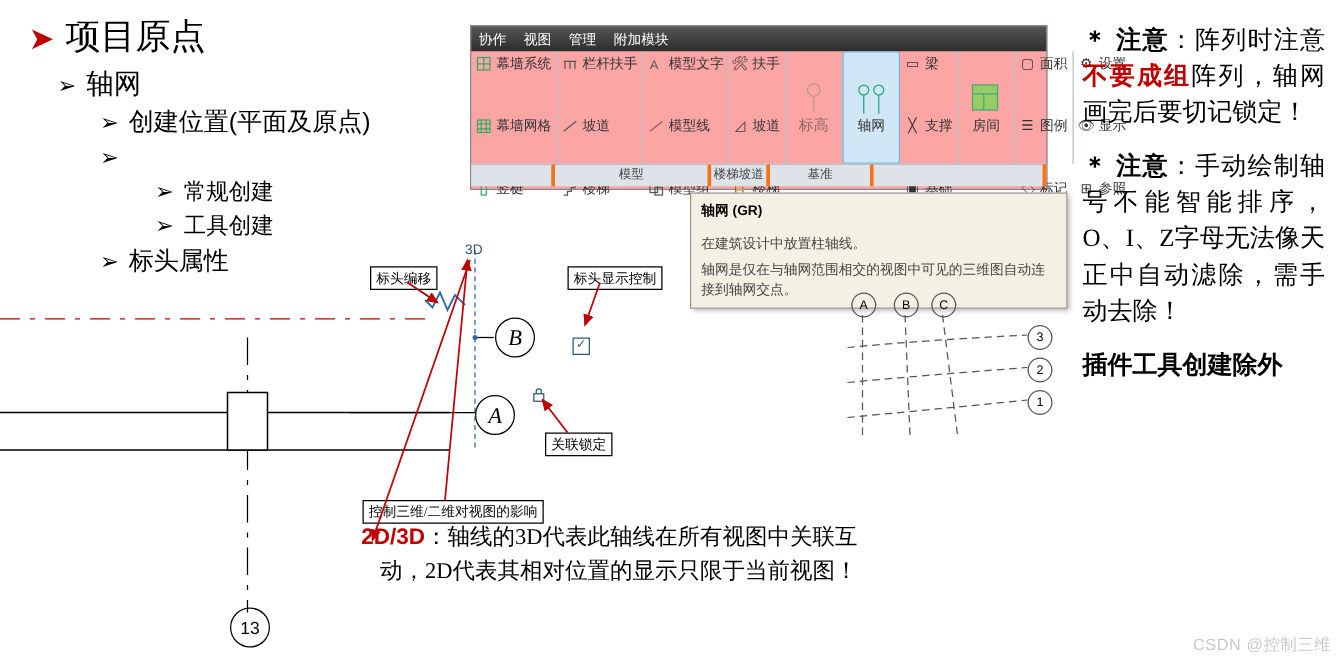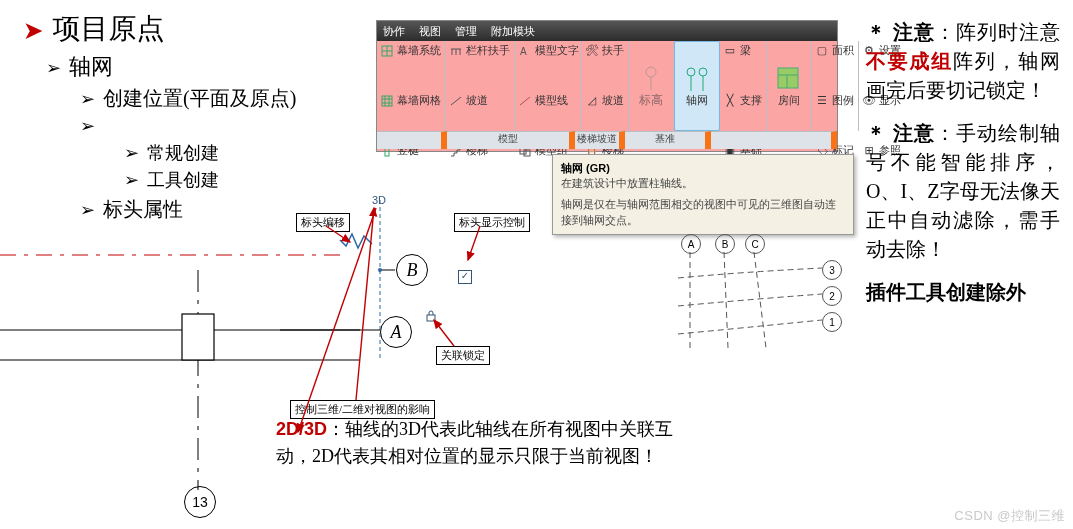--- a/index.html
+++ b/index.html
@@ -7,58 +7,58 @@
 
   
   .outline { position: absolute; left: 24px; top: 8px; font-size: 22px; line-height: 1.5; }
   .o-row { display: flex; align-items: baseline; }
   .arrow-red { color: #c00000; margin-right: 10px; font-size: 22px; font-weight: bold; }
   .arrow-blk { color: #000; margin-right: 8px; font-size: 18px; }
   .indent1 { margin-left: 22px; }
   .indent2 { margin-left: 56px; font-size: 20px; }
   .indent3 { margin-left: 100px; font-size: 18px; }
   .title-main { font-size: 28px; font-family: "SimSun", serif; }
-  .outline .lbl { font-family: Liberation Serif, serif; }
+  .outline .lbl { font-family: Liberation Sans, sans-serif; }
 
   
   .diagram { position: absolute; left: 0; top: 230px; width: 480px; height: 280px; }
   .diagram svg { position: absolute; left: 0; top: 0; }
   .bubble-num { position: absolute; left: 184px; top: 256px; width: 30px; height: 30px; border: 1px solid #000; border-radius: 50%; display: flex; align-items: center; justify-content: center; font-size: 14px; font-family: Arial; }
 
   
   .center-draw { position: absolute; left: 280px; top: 200px; width: 220px; height: 220px; }
   .bubble { position: absolute; width: 30px; height: 30px; border: 1px solid #000; border-radius: 50%; display: flex; align-items: center; justify-content: center; font-family: "Times New Roman", serif; font-style: italic; font-size: 18px; background: #fff; }
   .tag { position: absolute; font-size: 11px; padding: 1px 4px; border: 1px solid #000; background: #fff; white-space: nowrap; font-family: "SimSun", serif; }
   .txt3d { position: absolute; font-size: 11px; color: #357; font-family: Arial; }
   .chk { position: absolute; width: 12px; height: 12px; border: 1px solid #357; color: #357; font-size: 10px; line-height: 10px; text-align: center; }
   .lock-ico { position: absolute; width: 10px; height: 12px; }
   .lock-ico svg { display: block; }
 
   
-  .note23 { position: absolute; left: 276px; top: 416px; width: 410px; font-size: 18px; line-height: 1.5; font-family: "SimSun", serif; }
+  .note23 { position: absolute; left: 276px; top: 416px; width: 410px; font-size: 18px; line-height: 1.5; font-family: "SimSun", serif; text-align: right; }
   .note23 .hd { color: #c00000; font-weight: bold; font-family: Arial; }
 
   
   .ribbon { position: absolute; left: 376px; top: 20px; width: 460px; height: 130px; background: #fca5a5; border: 1px solid #888; font-size: 11px; color: #333; font-family: "Microsoft YaHei", sans-serif; }
   .ribbon .tabs { background: linear-gradient(#565656,#2c2c2c); color: #fff; height: 20px; display: flex; align-items: center; padding-left: 6px; gap: 14px; font-size: 11px; }
   .ribbon .body { display: flex; height: 90px; }
   .rcol { border-right: 1px solid #b7bfc6; padding: 2px 4px; display: flex; flex-direction: column; justify-content: space-between; gap: 35px; }
   .rrow { display: flex; align-items: center; gap: 4px; white-space: nowrap; }
   .ico { width: 12px; height: 12px; display: inline-flex; align-items: center; justify-content: center; }
   .ico svg { display: block; }
   .panel-label { text-align: center; font-size: 10px; color: #444; border-top: 1px solid #b7bfc6; background: #dde3e8; }
   .rcol-big { display: flex; flex-direction: column; align-items: center; justify-content: center; padding: 4px 8px; border-right: 1px solid #b7bfc6; }
   .big-ico { width: 28px; height: 28px; }
   .highlight { background: #cfe7f7; border: 1px solid #79b7e0; border-radius: 2px; }
   .rp-labels { display: flex; height: 18px; }
-  .rp-labels > div { border-right: 6px solid #f97316; }
+  .rp-labels > div { border-right: 3px solid #f97316; }
 
   
   .tooltip { position: absolute; left: 552px; top: 154px; width: 284px; background: #f4f1e4; border: 1px solid #999; box-shadow: 2px 2px 4px rgba(0,0,0,.3); font-size: 11px; padding: 6px 8px; font-family: "Microsoft YaHei", sans-serif; }
-  .tooltip .tt-title { font-weight: bold; margin-bottom: 0; }
+  .tooltip .tt-title { font-weight: bold; margin-bottom: 12px; }
   .tooltip .tt-line { color: #444; line-height: 1.4; }
 
   
   .small-grid { position: absolute; left: 672px; top: 238px; width: 170px; height: 120px; }
   .sg-bub { position: absolute; width: 18px; height: 18px; border: 1px solid #555; border-radius: 50%; font-size: 10px; display: flex; align-items: center; justify-content: center; font-family: Arial; }
 
   
   .rnotes { position: absolute; left: 866px; top: 18px; width: 194px; font-size: 20px; line-height: 1.45; font-family: "SimSun", serif; text-align: justify; }
   .rnotes p { margin: 0 0 14px 0; }
   .star { font-weight: bold; }

